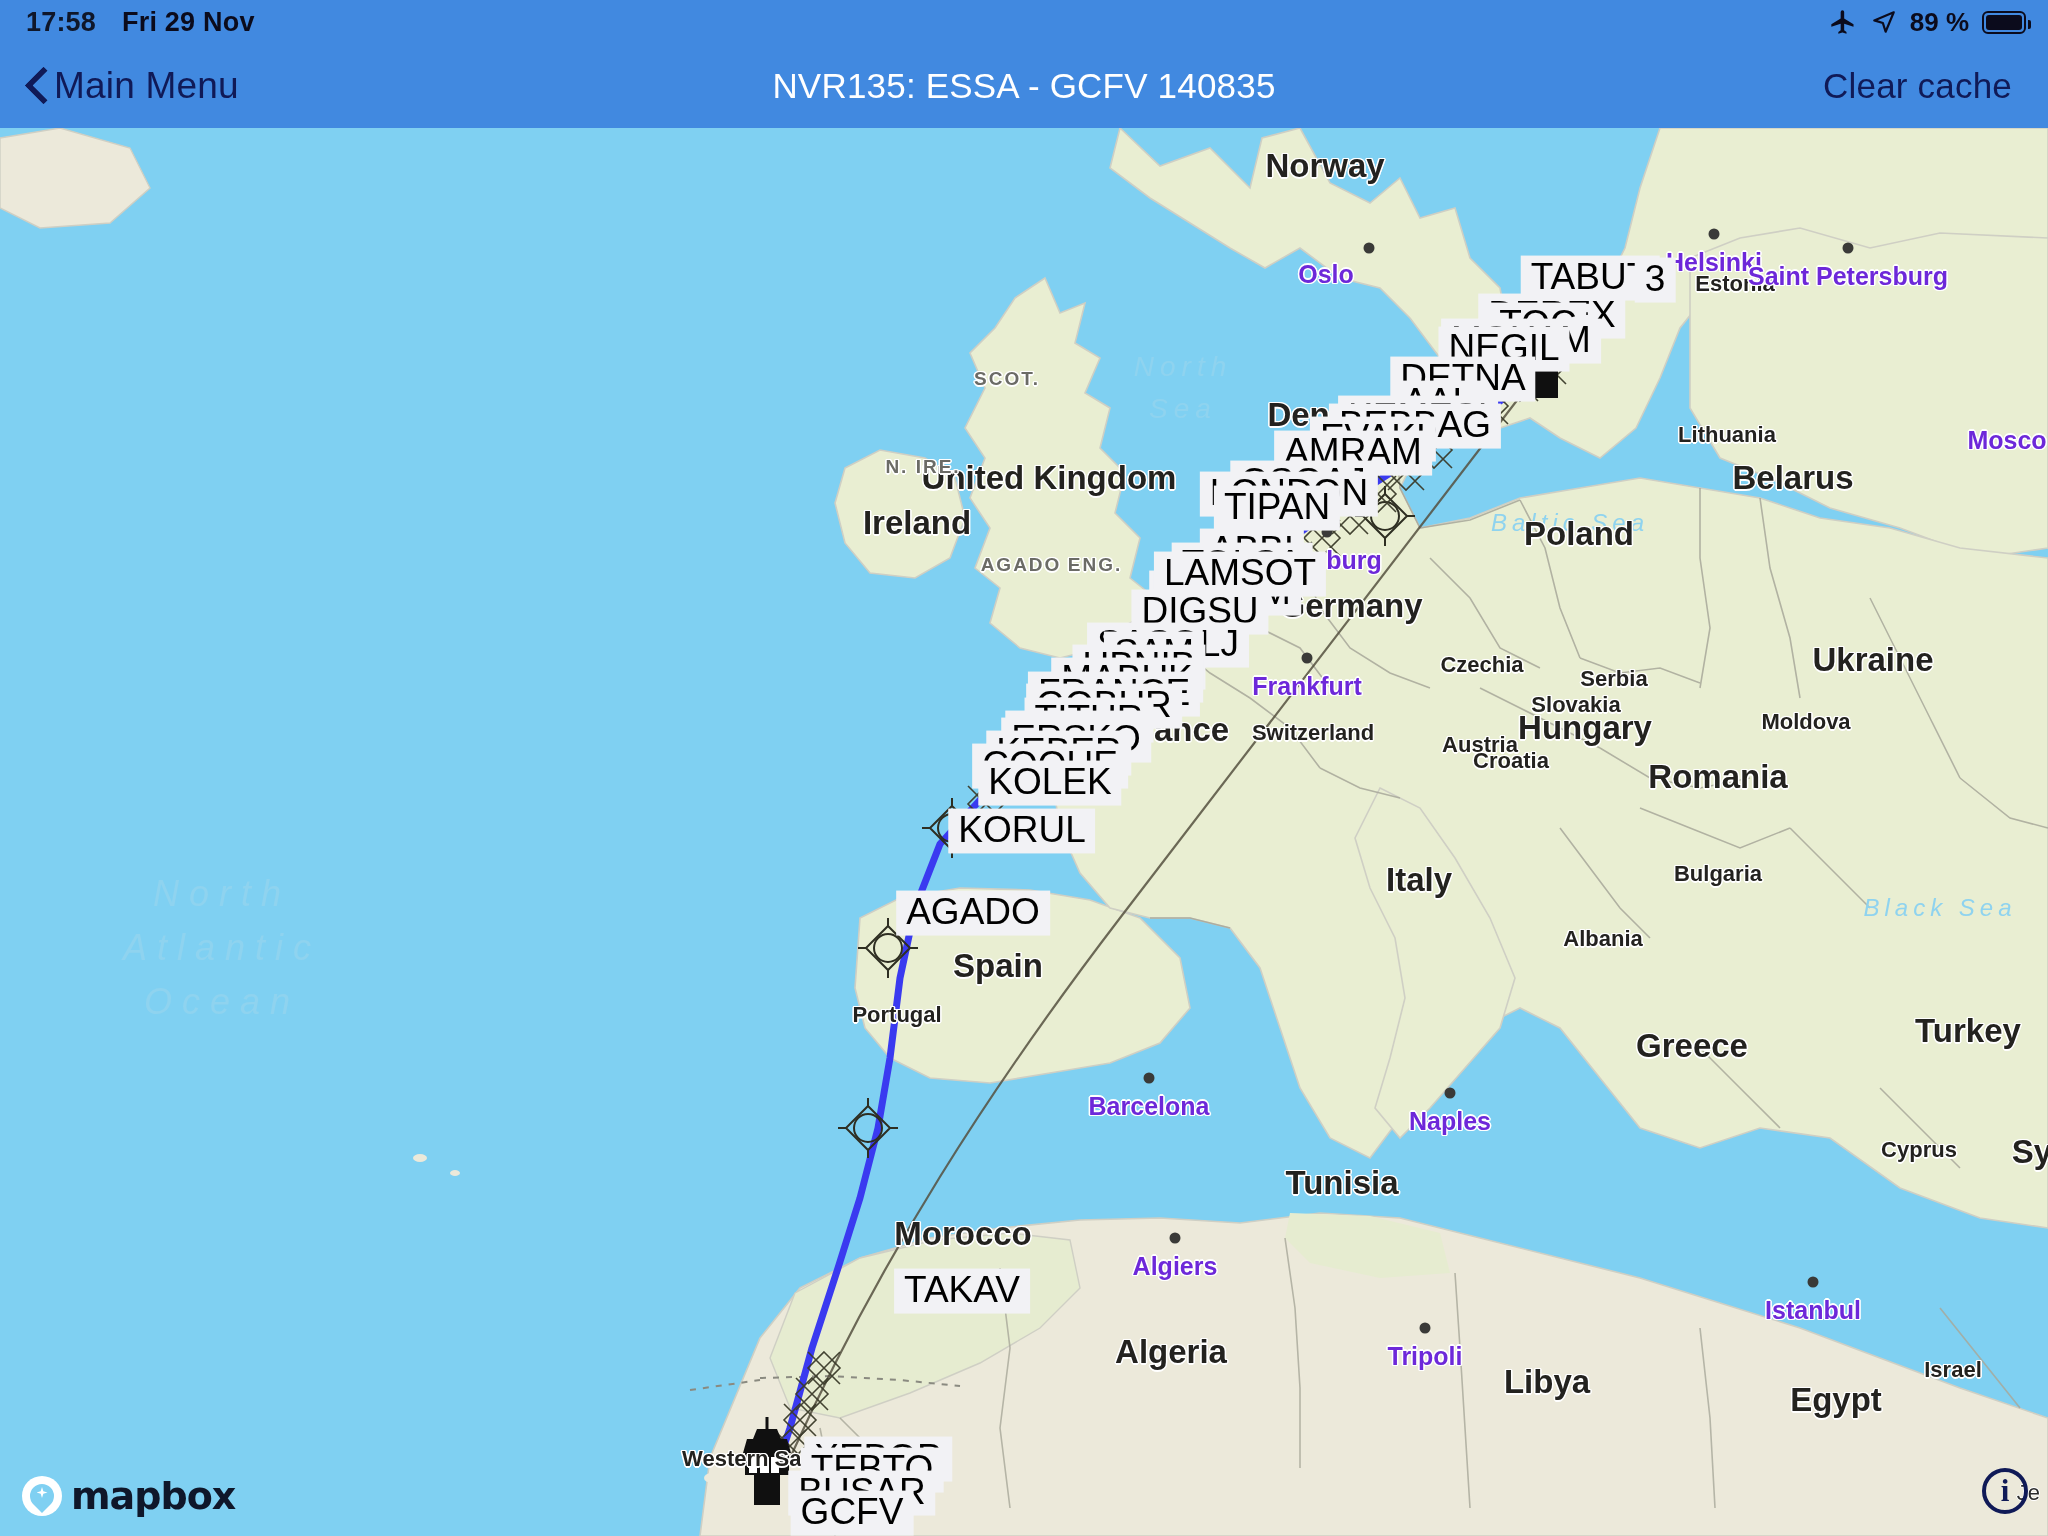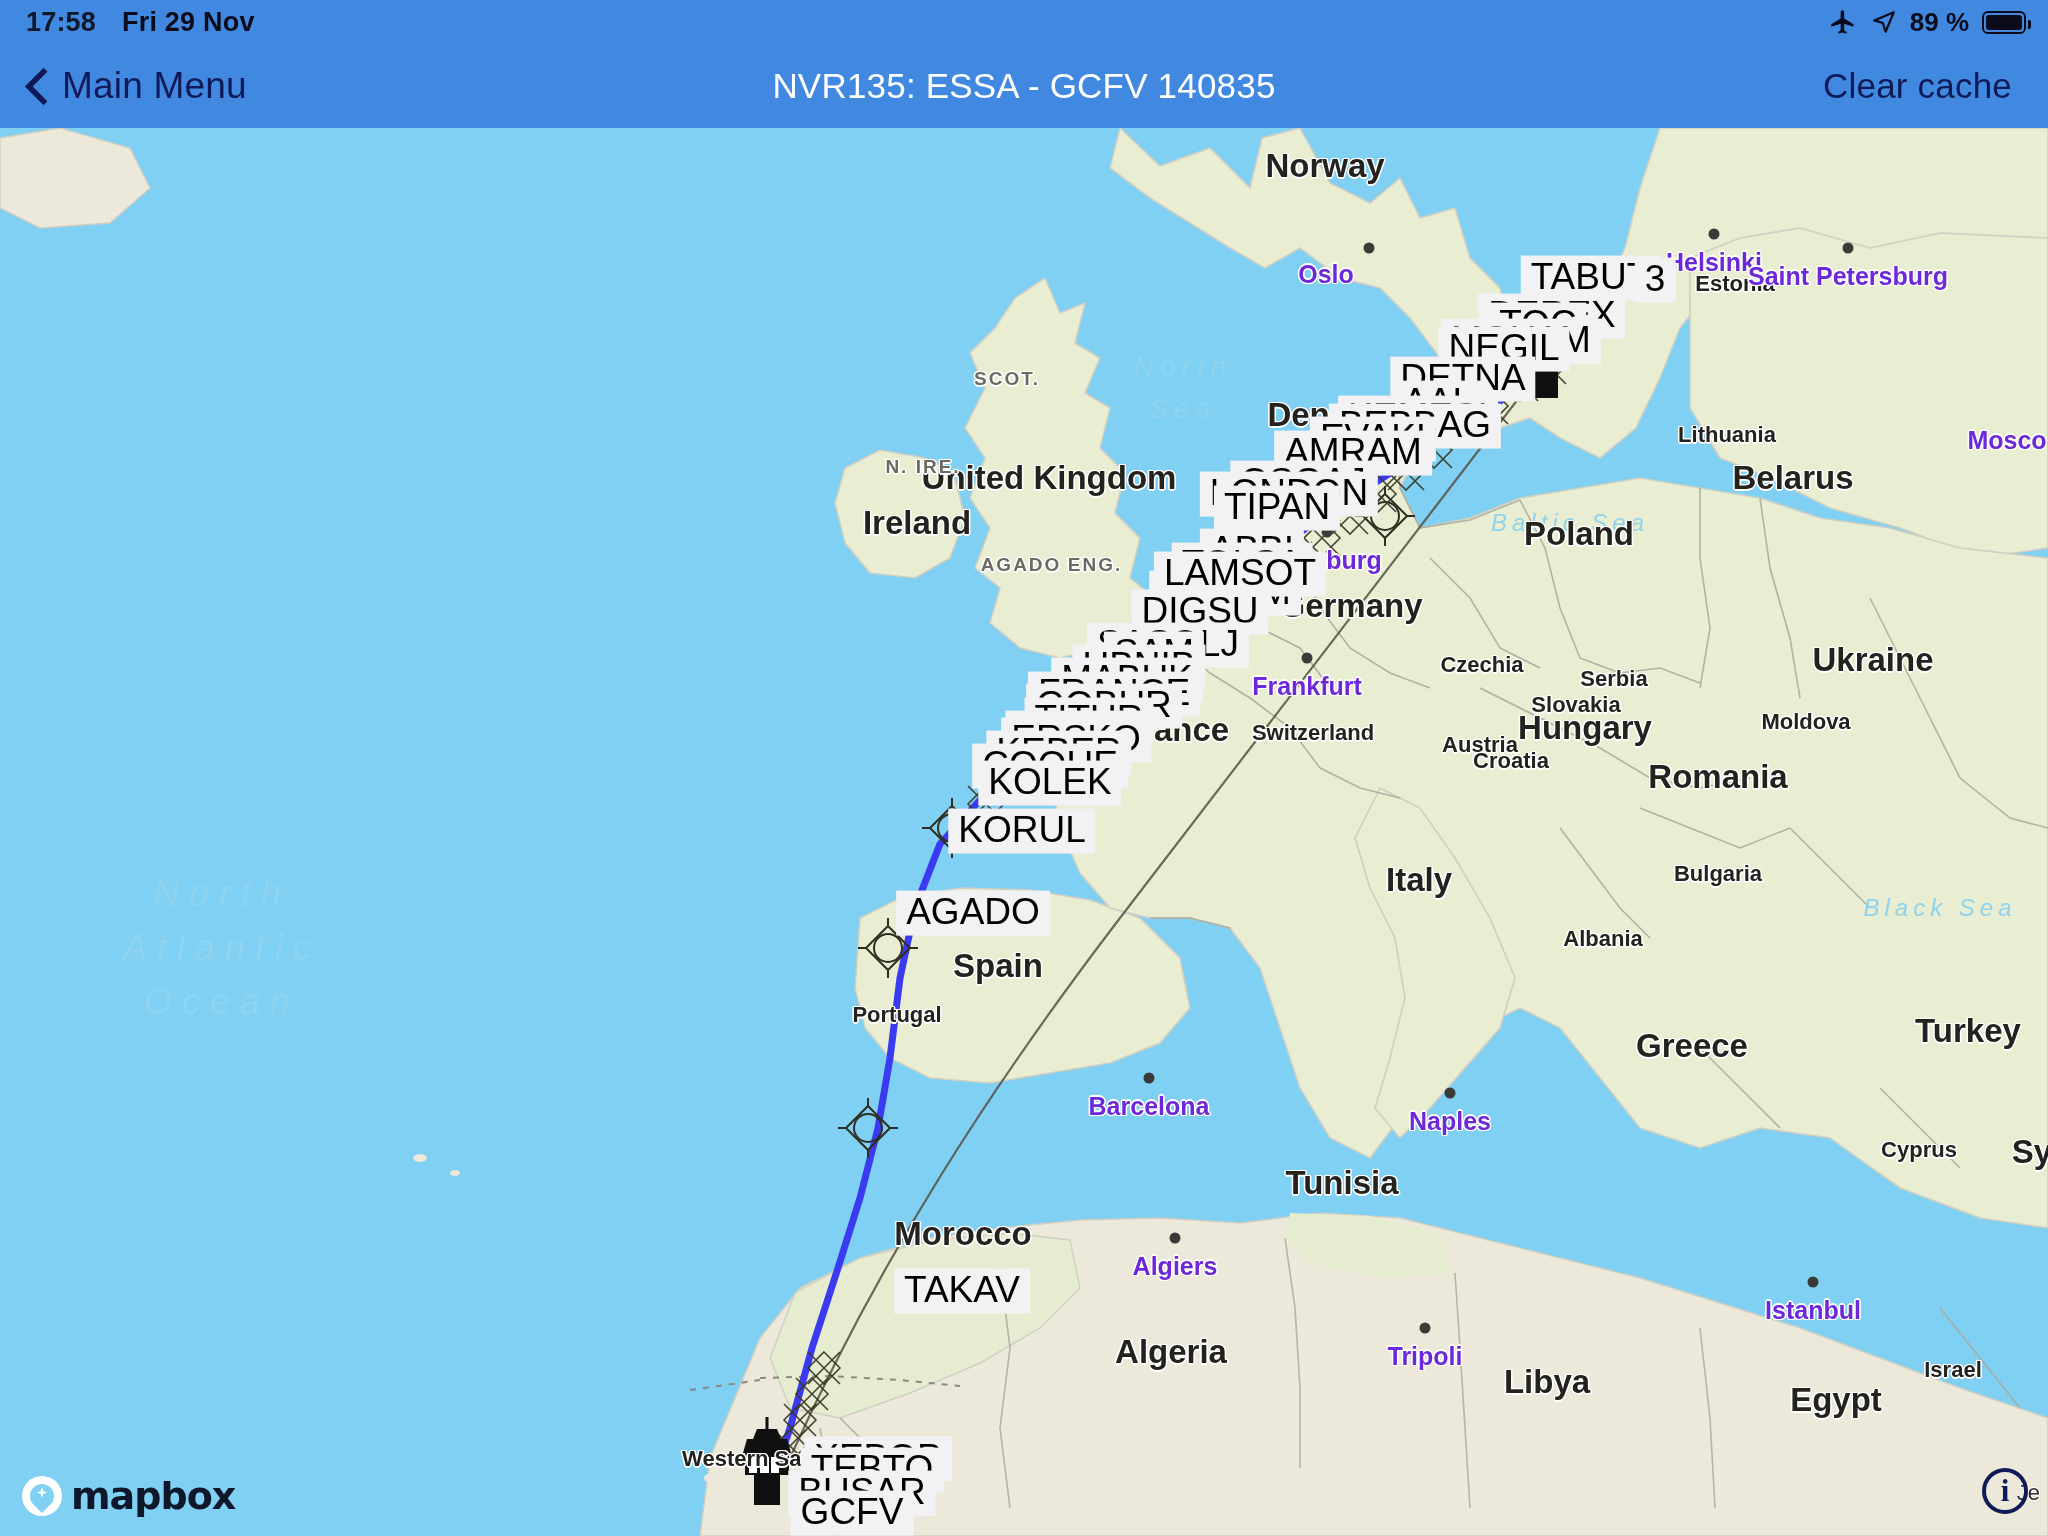--- a/index.html
+++ b/index.html
@@ -30,21 +30,21 @@
   .batt-fill{ position:absolute; left:2px; top:2px; bottom:2px; width:calc(100% - 4px); background:#0b0b1c; border-radius:3px; }
 
   
   .navbar{
     position:absolute; top:44px; left:0; width:2048px; height:84px;
     background:#4189e0;
     display:flex; align-items:center; justify-content:space-between;
     padding:0 36px 0 24px;
     z-index:55;
   }
-  .nav-back{ display:flex; align-items:flex-end; gap:12px; cursor:pointer; }
+  .nav-back{ display:flex; align-items:center; gap:4px; cursor:pointer; }
   .chev{ width:26px; height:40px; position:relative; }
   .chev:before{
     content:""; position:absolute; left:6px; top:6px;
     width:21px; height:21px;
     border-left:6px solid #101a57; border-bottom:6px solid #101a57;
     transform:rotate(45deg);
     border-radius:2px;
   }
   .nav-back-label{ color:#101a57; font-size:37px; letter-spacing:.2px; }
   .nav-title{

